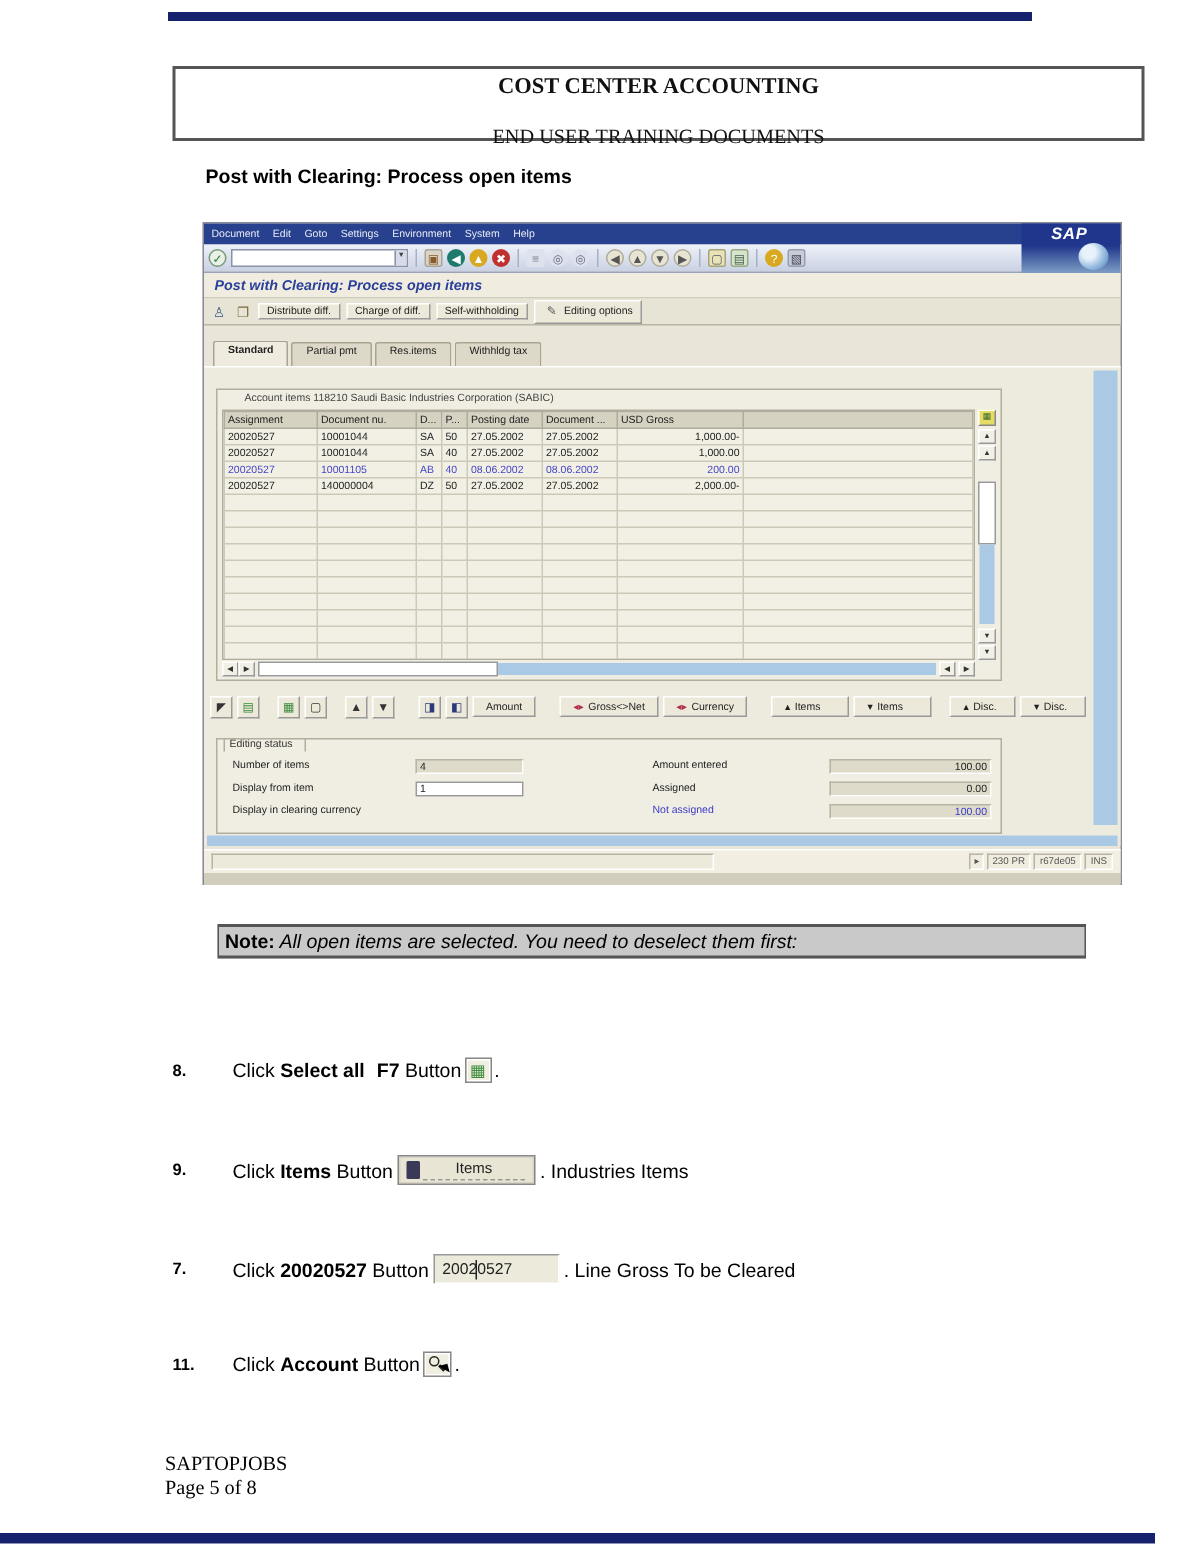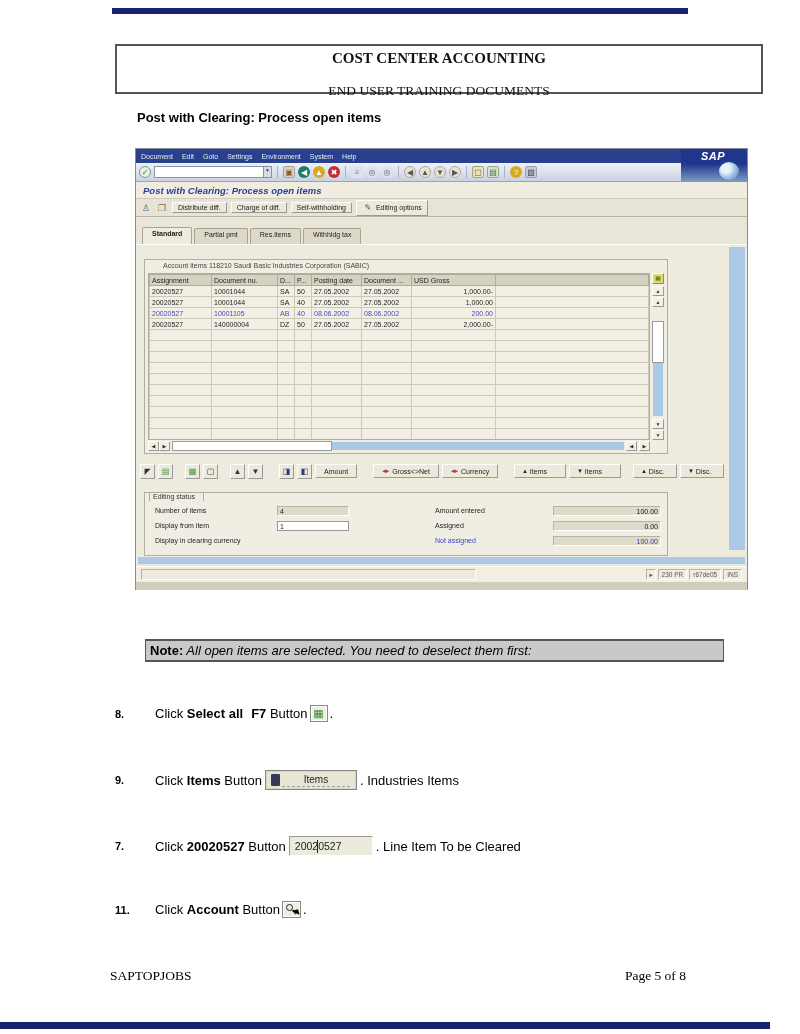--- a/index.html
+++ b/index.html
@@ -123,21 +123,21 @@
   .statusbar { position:absolute; left:0; top:417px; right:0; height:16px; background:#f2efe2;
                border-top:1px solid #fff; display:flex; align-items:center; padding:0 5px; gap:2px; }
   .st-field { width:335px; height:11px; background:#eceadb; border:1px solid #b8b4a4;
               border-bottom-color:#fff; border-right-color:#fff; }
   .st-cell { height:11px; background:#f0ede0; border:1px solid #b8b4a4; border-bottom-color:#fff;
              border-right-color:#fff; font-size:6.5px; color:#555; padding:0 3px; line-height:9px; }
   .st-spacer { flex:1; }
   .winbottom { position:absolute; left:0; top:433px; right:0; height:8px; background:#d2cebd; }
 
   
-  .note { position:absolute; left:145px; top:639px; width:579px; height:23px; background:#c9c9c9;
+  .note { position:absolute; left:145px; top:616px; width:579px; height:23px; background:#c9c9c9;
           border:1px solid #555; border-top-width:2px; border-bottom-width:2px;
           font-size:13px; line-height:19px; padding-left:4px; color:#000; }
   .note b { font-style:normal; }
   .note i { font-style:italic; }
 
   
   .step { position:absolute; left:115px; font-size:13px; color:#000; display:flex; align-items:center; }
   .step-num { width:40px; font-size:11px; font-weight:bold; }
   .step-body { display:inline-flex; align-items:center; white-space:pre; }
   .w8 { display:inline-block; width:8px; }
@@ -156,21 +156,21 @@
   .mag-btn { position:relative; width:19px; height:17px; background:#f0eee0; border:1px solid #888;
              box-shadow:inset 0 0 0 1px #fff; display:inline-block; margin:0 2px; }
   .mag-circle { position:absolute; left:3px; top:2px; width:7px; height:7px; border:1.5px solid #222;
                 border-radius:50%; }
   .mag-handle { position:absolute; left:9px; top:9px; width:5px; height:2px; background:#222;
                 transform:rotate(45deg); }
   .mag-cursor { position:absolute; right:1px; bottom:0; font-size:8px; color:#000;
                 transform:rotate(-15deg); line-height:8px; }
 
   .footer { position:absolute; left:110px; top:968px; width:576px; display:flex;
-            justify-content:space-between; font-family:"Liberation Serif",serif; font-size:13.5px; color:#000; }
+            justify-content:space-between; font-family:"Liberation Serif",serif; font-size:13.5px; color:#000;flex-direction:column; }
 </style>
 </head>
 <body>
 
 <div class="page">
   <div class="topbar"></div>
 
   <div class="header-box">
     <div class="hdr-line1">COST CENTER ACCOUNTING</div>
     <div class="hdr-line2">END USER TRAINING DOCUMENTS</div>
@@ -538,21 +538,21 @@
       <span class="items-btn"><span class="ib-icon"></span><span class="ib-label">Items</span></span>
       <span>. Industries Items</span>
     </span>
   </div>
 
   <div class="step" style="top:836px;">
     <span class="step-num">7.</span>
     <span class="step-body">
       <span>Click </span><b>20020527</b><span> Button</span>
       <span class="field-box"><span>20020527</span><span class="field-caret"></span></span>
-      <span>. Line Item To be Cleared</span>
+      <span>. Line Gross To be Cleared</span>
     </span>
   </div>
 
   <div class="step" style="top:901px;">
     <span class="step-num">11.</span>
     <span class="step-body">
       <span>Click </span><b>Account</b><span> Button</span>
       <span class="mag-btn"><span class="mag-circle"></span><span class="mag-handle"></span><span class="mag-cursor">◥</span></span>
       <span>.</span>
     </span>

